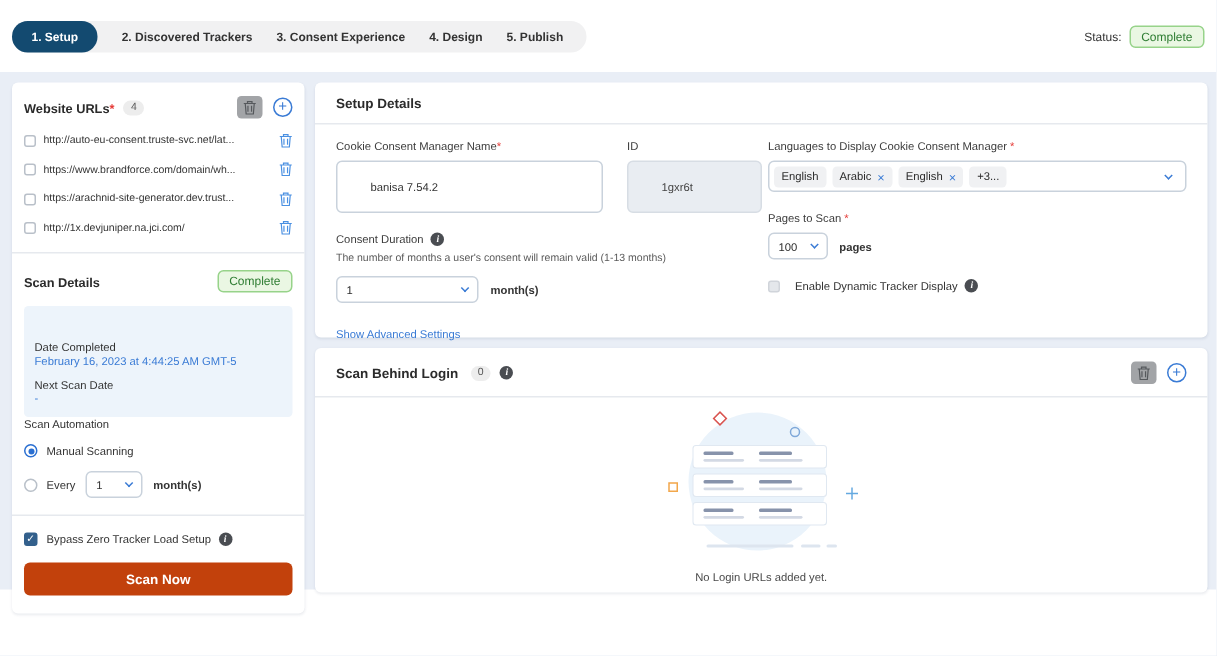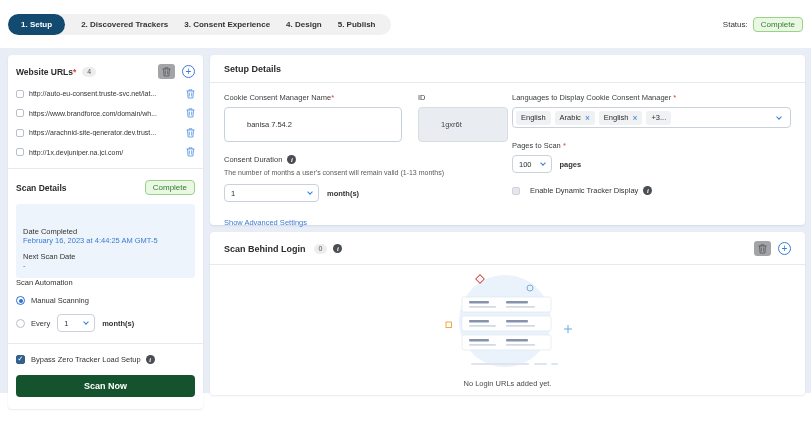--- a/index.html
+++ b/index.html
@@ -46,21 +46,21 @@
   .section-lbl { font-size:7.5px; color:#333; }
   .radio-row { display:flex; align-items:center; margin-top:9px; font-size:7.5px; color:#333; }
   .radio { width:9px; height:9px; border-radius:50%; border:1px solid #b9c0c9; margin-right:6px; position:relative; flex:none; background:#fff; cursor:pointer; }
   .radio.checked { border-color:#2a6fd1; }
   .radio.checked::after { content:""; position:absolute; inset:1.5px; border-radius:50%; background:#2a6fd1; }
   .mini-select { border:1px solid #c9d2dc; border-radius:4px; height:18px; display:inline-flex; align-items:center; padding:0 6px; gap:9px; background:#fff; font-size:7.5px; cursor:pointer; }
   .chev { display:inline-block; width:4px; height:4px; border-right:1.3px solid #3a7bd5; border-bottom:1.3px solid #3a7bd5; transform:rotate(45deg); margin-top:-2px; flex:none; }
   .bypass-row { display:flex; align-items:center; font-size:7.5px; gap:5px; color:#333; }
   .bypass-row .checkbox { width:9px; height:9px; margin-right:1px; }
   .info-icon { width:9px; height:9px; border-radius:50%; background:#4a4d52; color:#fff; font-size:6.5px; display:inline-flex; align-items:center; justify-content:center; font-family:"Liberation Serif", serif; font-style:italic; font-weight:bold; flex:none; }
-  .scan-now { margin-top:11px; width:100%; background:#14532d; color:#fff; border:none; border-radius:4px; height:22px; font-size:9px; font-weight:bold; font-family:"Liberation Sans", sans-serif; cursor:pointer; }
+  .scan-now { margin-top:11px; width:100%; background:#c2410c; color:#fff; border:none; border-radius:4px; height:22px; font-size:9px; font-weight:bold; font-family:"Liberation Sans", sans-serif; cursor:pointer; }
 
   
   .main { flex:1; display:flex; flex-direction:column; }
   .card.setup { padding:9px 14px 10px; height:170px; }
   .card-title { font-weight:bold; font-size:9px; }
   .card-divider { height:1px; background:#e6e9ee; margin:8px -14px 10px; }
   .sd-grid { display:grid; grid-template-columns:288px 1fr; }
   .field-lbl { font-size:7.5px; color:#3c3c3c; margin-bottom:5px; display:block; }
   .name-id-row { display:flex; gap:16px; }
   .text-input { border:1px solid #c9d2dc; border-radius:4px; height:35px; width:178px; padding:0 22px; font-size:7.5px; color:#333; font-family:Liberation Sans, sans-serif; background:#fff; }

